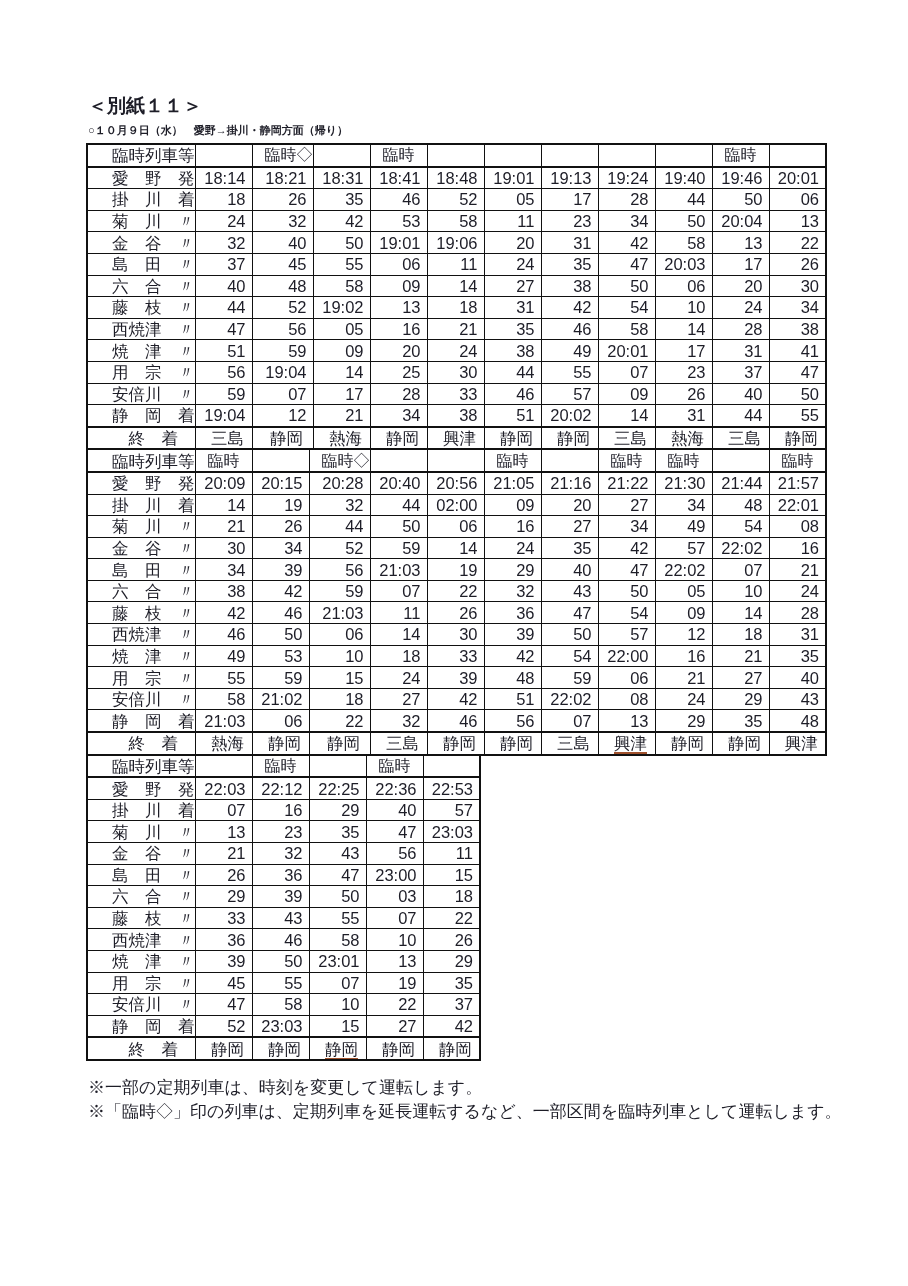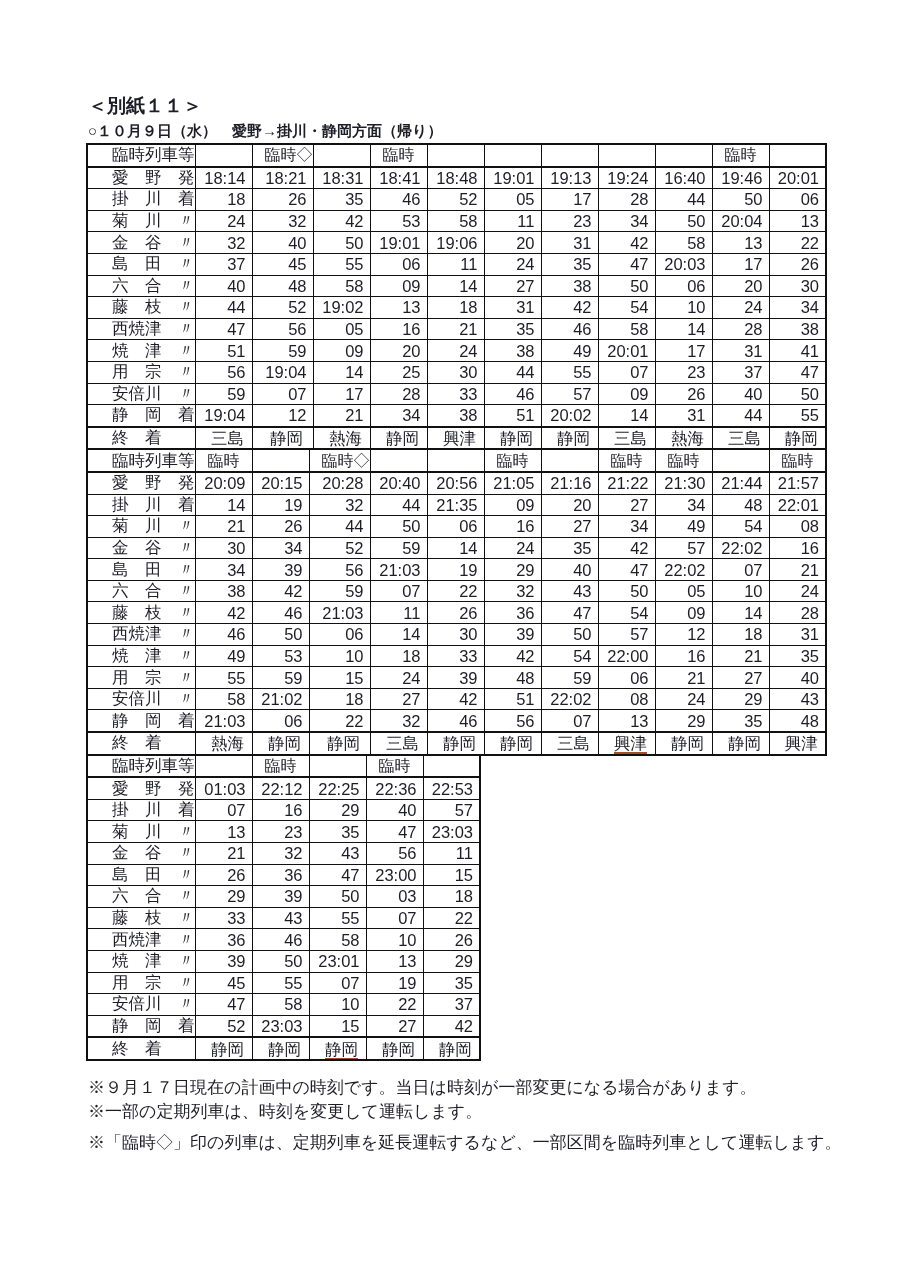--- a/index.html
+++ b/index.html
@@ -6,42 +6,42 @@
   body {
     width: 908px; height: 1286px;
     background: #ffffff;
     font-family: "Liberation Sans", sans-serif;
     color: var(--ink, #1d1d27);
     position: relative;
     overflow: hidden;
   }
   .doc-head { position: absolute; left: 88px; top: 93px; }
   .title    { font-size: 19px; font-weight: 700; line-height: 25px; white-space: pre; }
-  .subtitle { font-size: 15px; font-weight: 700; line-height: 25px; white-space: pre; }
+  .subtitle { font-size: 11px; font-weight: 700; line-height: 25px; white-space: pre; }
 
   #tables { position: absolute; left: 86px; top: 143px; }
 
   table.tt {
     border-collapse: collapse;
     table-layout: fixed;
     border: 2px solid var(--bd, #111);
   }
   table.tt + table.tt { margin-top: -2px; }
   .tt col.col-lbl { width: 104px; }
   .tt col.col-t   { width: 57px; }
   .tt td {
     border: 1px solid var(--bd, #111);
     height: 20.6px;
     font-size: 16.5px;
     line-height: 20px;
     overflow: hidden;
     white-space: pre;
     padding: 0;
   }
-  .tt td.lbl  { text-align: left;  padding-left: 24px; font-family: Liberation Serif, serif; }
+  .tt td.lbl  { text-align: center;  padding-left: 24px; }
   .tt td.num  { text-align: right; padding-right: 6px; }
   .tt tr.hdr td { border-bottom: 2px solid var(--bd, #111); }
   .tt td.flag { text-align: left; padding-left: 12px; font-size: 16px; }
   .tt tr.dest td { border-top: 2px solid var(--bd, #111); }
   .tt td.dst  { text-align: center; padding-left: 8px; }
   .tt span.u  { border-bottom: 2px solid var(--ul, #a0522d); padding-bottom: 0px; }
 
   .notes { position: absolute; left: 88px; top: 1076px; font-size: 17px; }
   .notes .note { line-height: 23.5px; white-space: pre; }
   .notes .note:nth-child(3) { margin-top: 8px; }
@@ -88,21 +88,21 @@
         <tr class="st">
           <td class="lbl">愛　野　発</td>
           <td class="num">18:14</td>
           <td class="num">18:21</td>
           <td class="num">18:31</td>
           <td class="num">18:41</td>
           <td class="num">18:48</td>
           <td class="num">19:01</td>
           <td class="num">19:13</td>
           <td class="num">19:24</td>
-          <td class="num">16:40</td>
+          <td class="num">19:40</td>
           <td class="num">19:46</td>
           <td class="num">20:01</td>
         </tr>
         <tr class="st">
           <td class="lbl">掛　川　着</td>
           <td class="num">18</td>
           <td class="num">26</td>
           <td class="num">35</td>
           <td class="num">46</td>
           <td class="num">52</td>
@@ -312,21 +312,21 @@
           <td class="num">21:30</td>
           <td class="num">21:44</td>
           <td class="num">21:57</td>
         </tr>
         <tr class="st">
           <td class="lbl">掛　川　着</td>
           <td class="num">14</td>
           <td class="num">19</td>
           <td class="num">32</td>
           <td class="num">44</td>
-          <td class="num">21:35</td>
+          <td class="num">02:00</td>
           <td class="num">09</td>
           <td class="num">20</td>
           <td class="num">27</td>
           <td class="num">34</td>
           <td class="num">48</td>
           <td class="num">22:01</td>
         </tr>
         <tr class="st">
           <td class="lbl">菊　川　〃</td>
           <td class="num">21</td>
@@ -496,21 +496,21 @@
         <tr class="hdr">
           <td class="lbl">臨時列車等</td>
           <td class="flag"></td>
           <td class="flag">臨時</td>
           <td class="flag"></td>
           <td class="flag">臨時</td>
           <td class="flag"></td>
         </tr>
         <tr class="st">
           <td class="lbl">愛　野　発</td>
-          <td class="num">01:03</td>
+          <td class="num">22:03</td>
           <td class="num">22:12</td>
           <td class="num">22:25</td>
           <td class="num">22:36</td>
           <td class="num">22:53</td>
         </tr>
         <tr class="st">
           <td class="lbl">掛　川　着</td>
           <td class="num">07</td>
           <td class="num">16</td>
           <td class="num">29</td>
@@ -603,16 +603,15 @@
           <td class="dst"><span>静岡</span></td>
           <td class="dst"><span class="u">静岡</span></td>
           <td class="dst"><span>静岡</span></td>
           <td class="dst"><span>静岡</span></td>
         </tr>
       </tbody>
     </table>
   </div>
 
 <div class="notes">
-  <div class="note">※９月１７日現在の計画中の時刻です。当日は時刻が一部変更になる場合があります。</div>
   <div class="note">※一部の定期列車は、時刻を変更して運転します。</div>
   <div class="note">※「臨時◇」印の列車は、定期列車を延長運転するなど、一部区間を臨時列車として運転します。</div>
 </div>
 
 </body></html>

